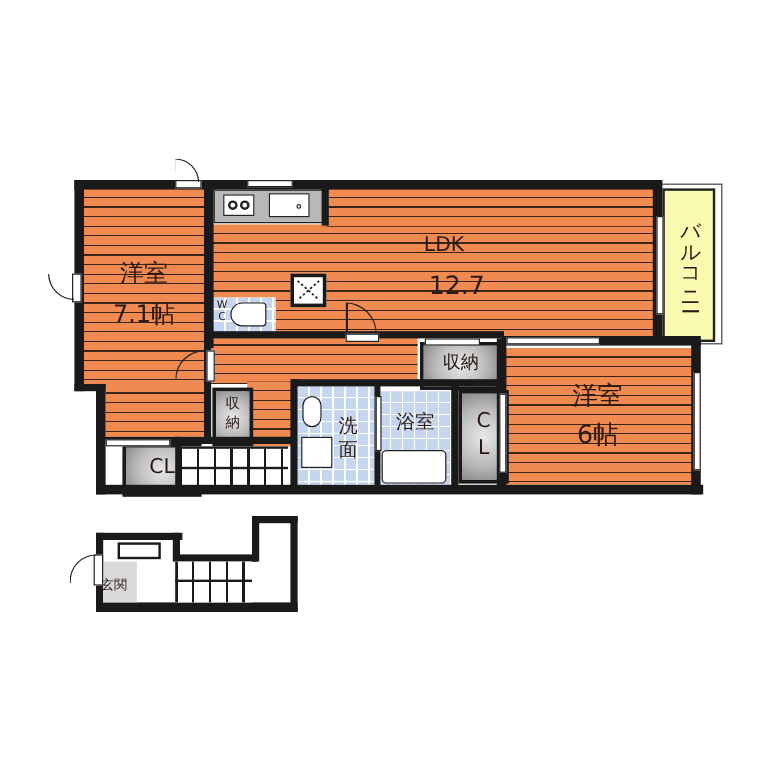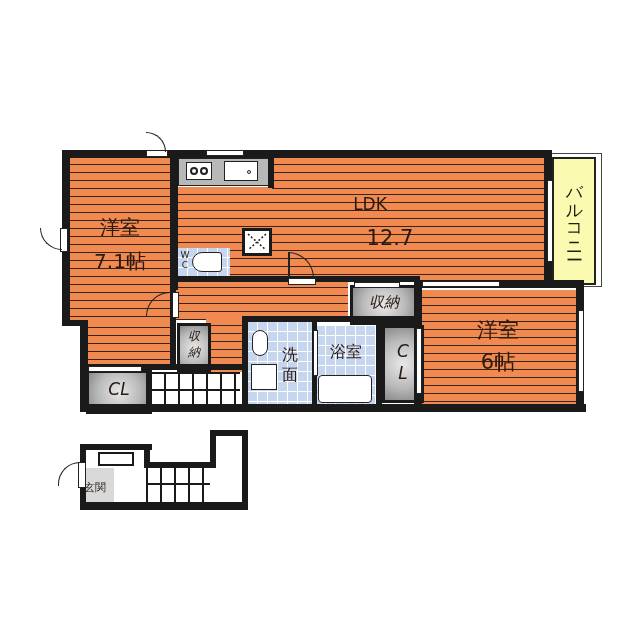--- a/index.html
+++ b/index.html
@@ -5,21 +5,21 @@
   html,body{margin:0;padding:0;background:#ffffff;}
   body{width:640px;height:640px;position:relative;overflow:hidden;font-family:"DejaVu Sans",sans-serif;}
   .abs{position:absolute;box-sizing:border-box;}
   .wall{background:#1a1a1a;position:absolute;}
   .floor{position:absolute;background-color:#f08a50;
     background-image:repeating-linear-gradient(to bottom, transparent 0px, transparent 7px, #3a2418 7px, #3a2418 8px);}
   .tile{position:absolute;background-color:#c7d6ef;
     background-image:
       repeating-linear-gradient(to right, transparent 0, transparent 9px, #ffffff 9px, #ffffff 10px),
       repeating-linear-gradient(to bottom, transparent 0, transparent 9px, #ffffff 9px, #ffffff 10px);}
-  .storage{position:absolute;background:radial-gradient(circle at 50% 50%, #e8e8e8 0%, #b9b9b9 60%, #8a8a8a 100%);border:3px solid #1a1a1a;font-style:italic;}
+  .storage{position:absolute;background:radial-gradient(circle at 50% 50%, #e8e8e8 0%, #b9b9b9 60%, #8a8a8a 100%);border:3px solid #1a1a1a;}
   .label{position:absolute;color:#2a1a12;text-align:center;white-space:nowrap;}
   .door{position:absolute;background:#fff;border:1px solid #222;}
   .stairs{position:absolute;background:#fff;
     background-image:repeating-linear-gradient(to right, #1a1a1a 0, #1a1a1a 2px, transparent 2px, transparent 14px);}
   .balcony{position:absolute;background:#fafab0;border:2px solid #222;}
 </style>
 </head>
 <body>
 
 <div class="floor" style="left:68px;top:157px;width:104px;height:166px;"></div>
@@ -59,21 +59,21 @@
   <div class="label" style="left:0;right:0;top:5px;font-size:15px;">収納</div>
 </div>
 
 <div class="storage" style="left:177px;top:323px;width:28px;height:44px;">
   <div class="label" style="left:0;right:0;top:2px;font-size:12px;line-height:16px;">
     <div>収</div>
     <div>納</div>
   </div>
 </div>
 
-<div class="storage" style="left:86px;top:370px;width:60px;height:38px;">
+<div class="storage" style="left:102px;top:370px;width:60px;height:38px;">
   <div class="label" style="left:0;right:0;top:6px;font-size:17px;">CL</div>
 </div>
 
 <div class="stairs" style="left:150px;top:372px;width:90px;height:34px;border-top:2px solid #1a1a1a;">
   <div class="abs" style="left:0;top:15px;width:90px;height:2px;background:#1a1a1a;"></div>
 </div>
 
 <div class="tile" style="left:248px;top:322px;width:64px;height:82px;"></div>
 <div class="abs" style="left:252px;top:330px;width:16px;height:26px;background:#fff;border:1.5px solid #222;border-radius:8px;"></div>
 <div class="abs" style="left:251px;top:364px;width:26px;height:26px;background:#fff;border:1.5px solid #222;"></div>
@@ -130,21 +130,21 @@
 <div class="door" style="left:206px;top:150px;width:36px;height:4px;"></div>
 <div class="door" style="left:547px;top:180px;width:4px;height:80px;"></div>
 <div class="door" style="left:422px;top:281px;width:76px;height:4px;"></div>
 <div class="door" style="left:578px;top:310px;width:4px;height:80px;"></div>
 <div class="door" style="left:354px;top:282px;width:44px;height:4px;"></div>
 <div class="door" style="left:88px;top:366px;width:52px;height:4px;"></div>
 <div class="door" style="left:313px;top:330px;width:3px;height:44px;"></div>
 <div class="door" style="left:416px;top:328px;width:4px;height:64px;"></div>
 
 <div class="label" style="left:340px;top:194px;width:60px;font-size:17px;">LDK</div>
-<div class="label" style="left:360px;top:226px;width:60px;font-size:21px;">12.7</div>
+<div class="label" style="left:344px;top:226px;width:60px;font-size:21px;text-align:right;">12.7</div>
 
 <div class="label" style="left:74px;top:214px;width:92px;font-size:20px;">洋室</div>
 <div class="label" style="left:74px;top:248px;width:92px;font-size:20px;">7.1帖</div>
 
 <div class="label" style="left:450px;top:316px;width:96px;font-size:21px;">洋室</div>
 <div class="label" style="left:450px;top:348px;width:96px;font-size:21px;">6帖</div>
 
 <div class="wall" style="left:80px;top:444px;width:72px;height:6px;"></div>
 <div class="wall" style="left:150px;top:462px;width:64px;height:6px;"></div>
 <div class="wall" style="left:210px;top:430px;width:38px;height:6px;"></div>

